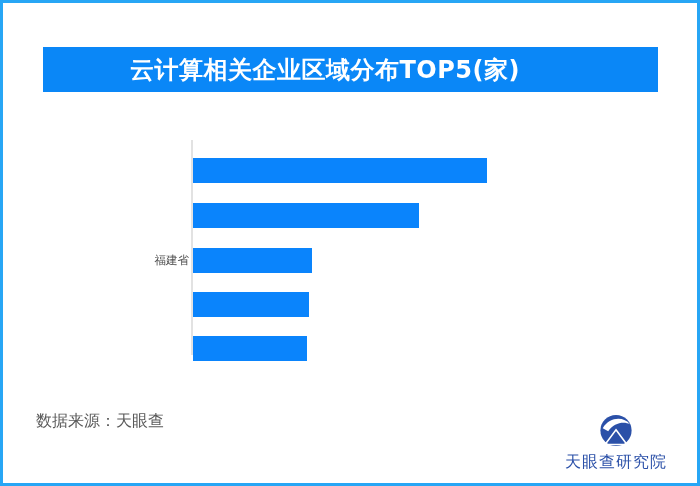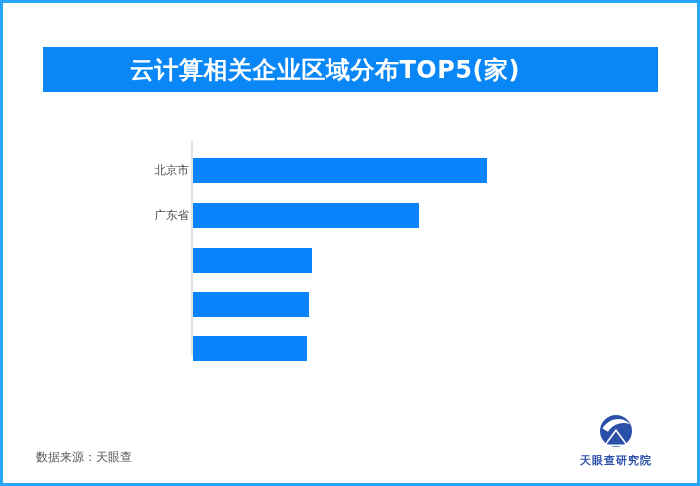--- a/index.html
+++ b/index.html
@@ -75,71 +75,70 @@
     position:absolute;
     left:190px;
     top:0;
     height:25px;
     background:#0a84fc;
   }
 
   
   #source-text{
     position:absolute;
-    left:33px;top:446px;
-    font-size:12px;
+    left:33px;top:408px;
+    font-size:16px;
     color:#5a5a5a;
     white-space:nowrap;
     font-family:"DejaVu Sans","Liberation Sans",sans-serif;
   }
   #logo{
     position:absolute;
     right:22px;top:408px;
     width:118px;height:62px;
     display:flex;flex-direction:column;
     align-items:center;justify-content:flex-start;
   }
   #logo-mark{
     width:40px;height:40px;
     display:block;
   }
   #logo-text{
     margin-top:2px;
-    font-size:11px;
-    font-weight:bold;
+    font-size:16px;
+    font-weight:normal;
     color:#2b50a8;
     letter-spacing:1px;
     white-space:nowrap;
     font-family:"DejaVu Sans","Liberation Sans",sans-serif;
   }
 </style>
 </head>
 <body>
 
 <div id="canvas">
   <div id="inner">
 
     <div id="title-banner">
       <span id="title-text">云计算相关企业区域分布TOP5(家)</span>
     </div>
 
     <div id="chart-area">
       <div id="axis-line"></div>
 
       <div class="bar-row" style="top:25px;">
-        <span class="bar-label">北京市</span>
         <div class="bar" style="width:294px;"></div>
       </div>
 
       <div class="bar-row" style="top:70px;">
-        <span class="bar-label">广东省</span>
         <div class="bar" style="width:226px;"></div>
       </div>
 
       <div class="bar-row" style="top:115px;">
+        <span class="bar-label">福建省</span>
         <div class="bar" style="width:119px;"></div>
       </div>
 
       <div class="bar-row" style="top:159px;">
         <div class="bar" style="width:116px;"></div>
       </div>
 
       <div class="bar-row" style="top:203px;">
         <div class="bar" style="width:114px;"></div>
       </div>

